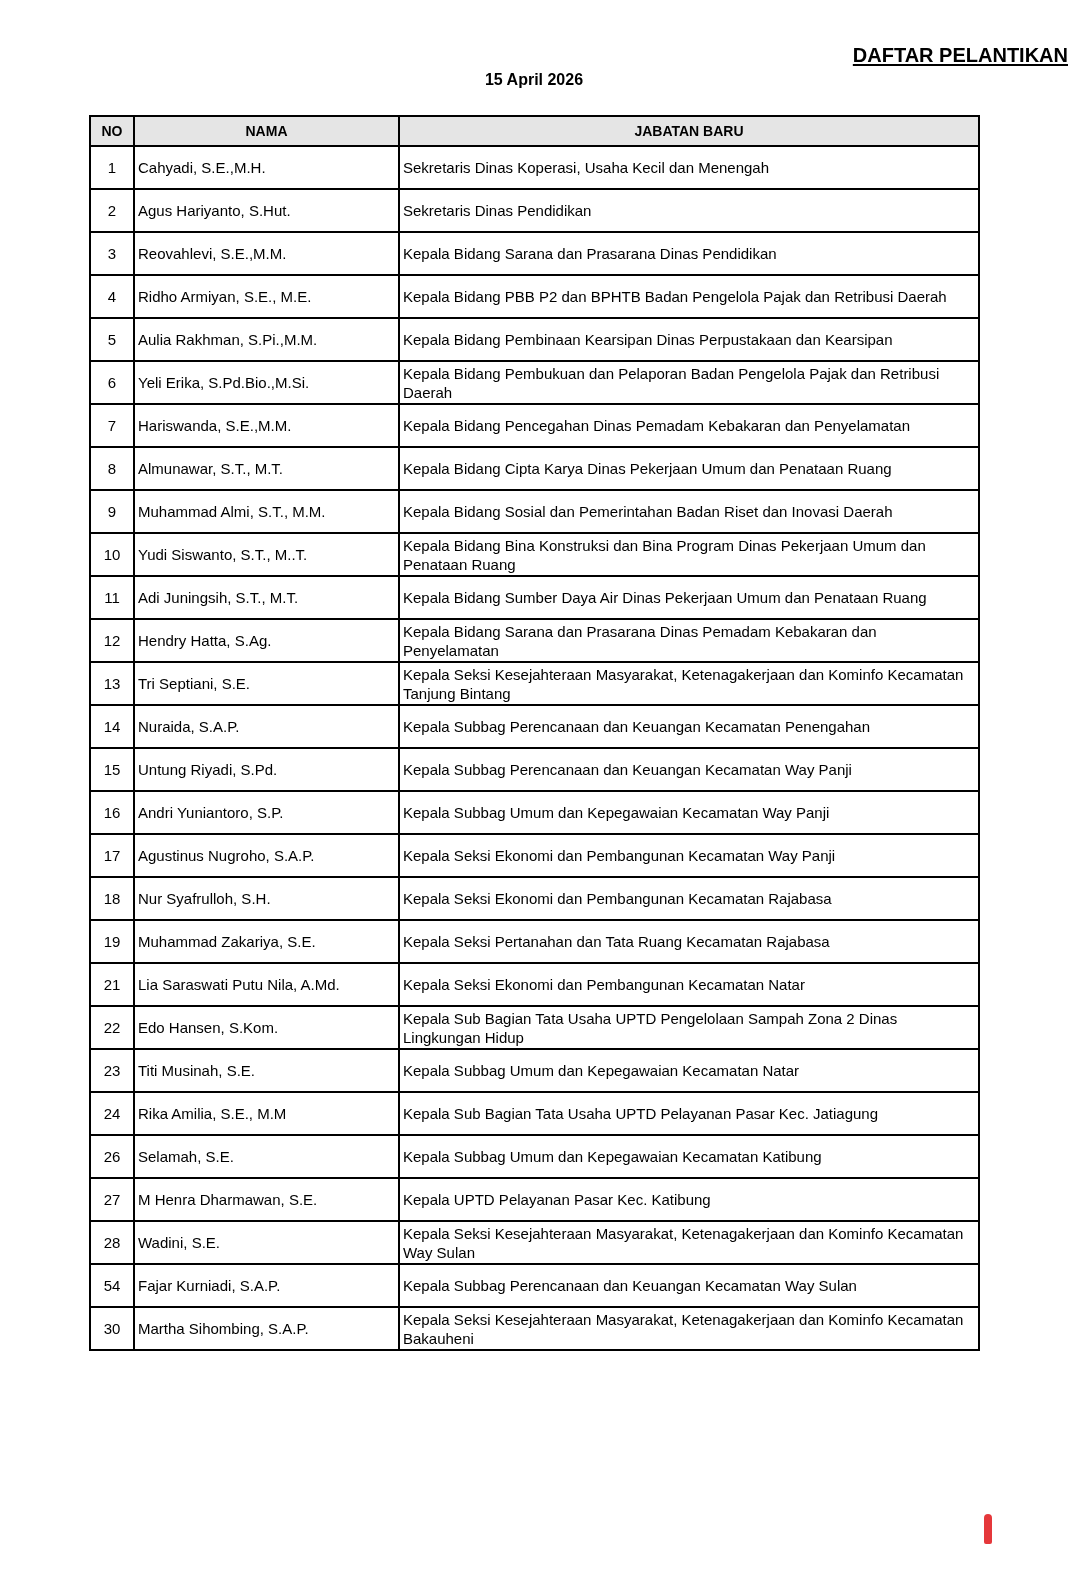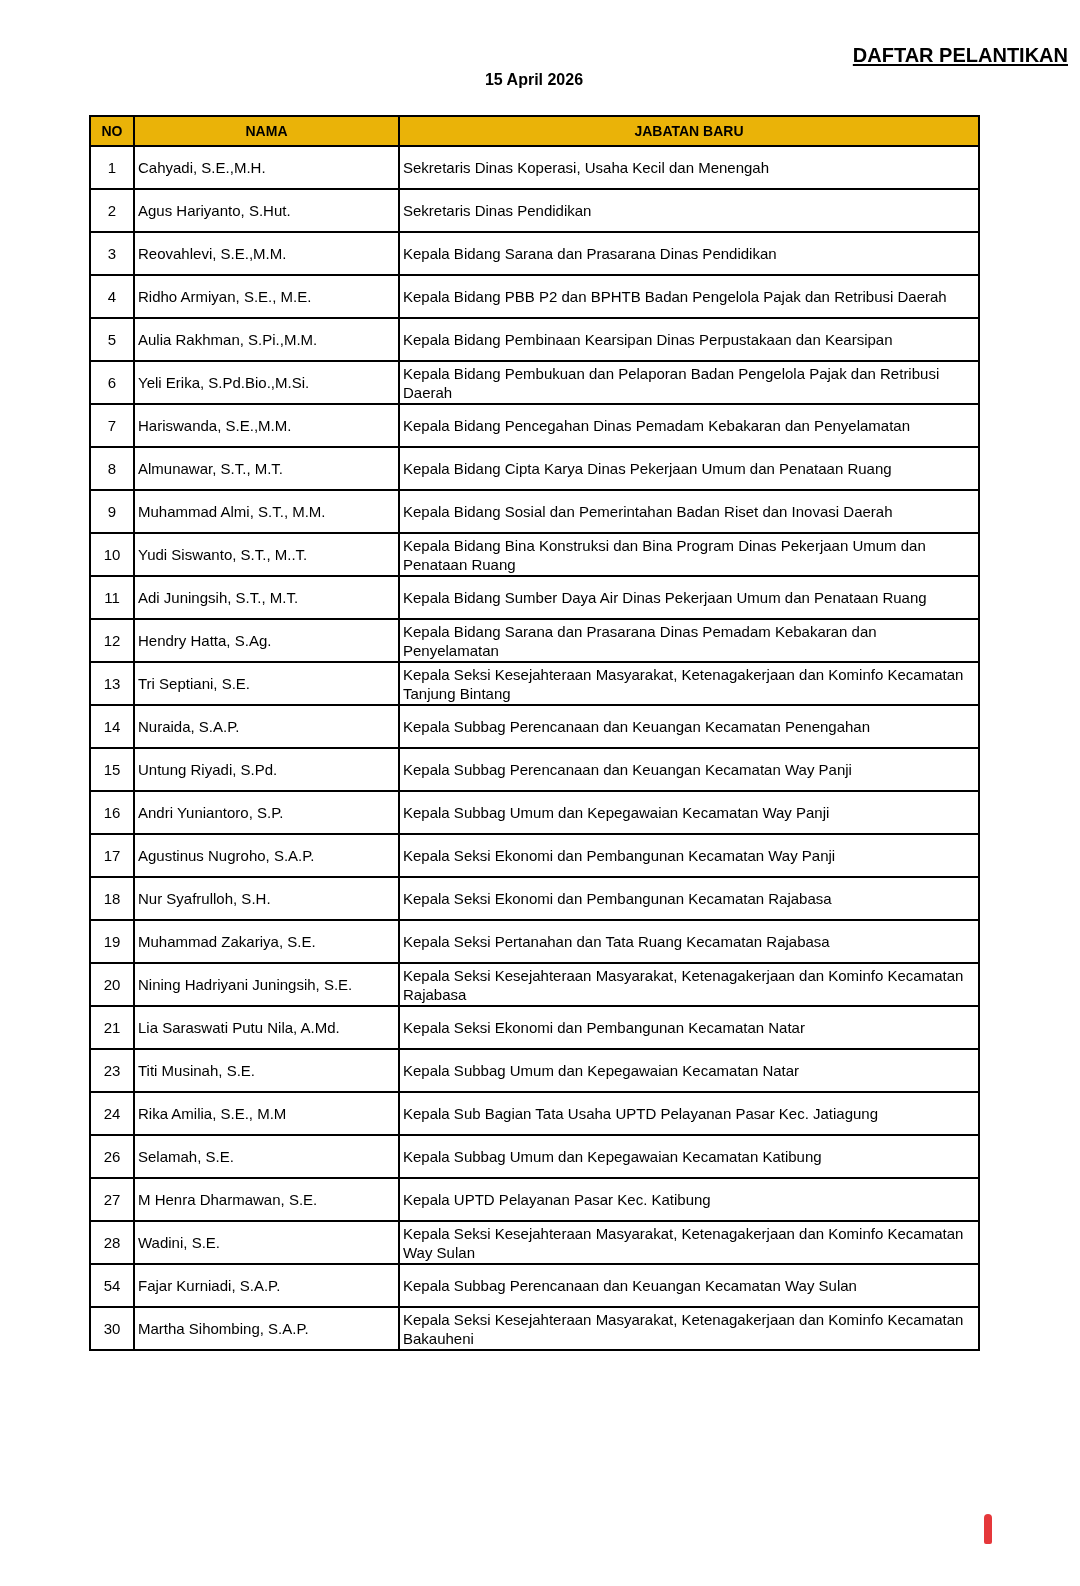--- a/index.html
+++ b/index.html
@@ -6,21 +6,21 @@
   body { width:1080px; height:1586px; position:relative; overflow:hidden;
          font-family:"Liberation Sans", "DejaVu Sans", sans-serif; color:#000; }
   .title { position:absolute; top:44px; left:0; width:1068px; text-align:right;
            font-size:20px; font-weight:bold; }
   .title span { text-decoration:underline; text-underline-offset:2px; text-decoration-thickness:2px; }
   .subtitle { position:absolute; top:71px; left:0; width:1068px; text-align:center;
               font-size:16px; font-weight:bold; }
   table { position:absolute; top:115px; left:89px; width:889px; border-collapse:collapse;
           table-layout:fixed; }
   th, td { border:2px solid #000; font-size:15px; line-height:19px; padding:0 3px; }
-  th { background:#eab308; height:28px; font-weight:bold; font-size:14px; text-align:center; }
+  th { background:#e5e5e5; height:28px; font-weight:bold; font-size:14px; text-align:center; }
   td { height:41px; vertical-align:middle; }
   td.no { text-align:center; }
   col.c-no { width:44px; }
   col.c-nama { width:265px; }
   col.c-jab { width:580px; }
   .scroll-ind { position:absolute; left:984px; top:1514px; width:8px; height:30px;
                 background:#e5383b; border-radius:4px 4px 2px 2px; }
 </style>
 </head>
 <body>
@@ -131,28 +131,28 @@
         <td class="no">18</td>
         <td>Nur Syafrulloh, S.H.</td>
         <td>Kepala Seksi Ekonomi dan Pembangunan Kecamatan Rajabasa</td>
       </tr>
       <tr>
         <td class="no">19</td>
         <td>Muhammad Zakariya, S.E.</td>
         <td>Kepala Seksi Pertanahan dan Tata Ruang Kecamatan Rajabasa</td>
       </tr>
       <tr>
-        <td class="no">20</td>
-        <td>Nining Hadriyani Juningsih, S.E.</td>
-        <td>Kepala Seksi Kesejahteraan Masyarakat, Ketenagakerjaan dan Kominfo Kecamatan Rajabasa</td>
-      </tr>
-      <tr>
         <td class="no">21</td>
         <td>Lia Saraswati Putu Nila, A.Md.</td>
         <td>Kepala Seksi Ekonomi dan Pembangunan Kecamatan Natar</td>
+      </tr>
+      <tr>
+        <td class="no">22</td>
+        <td>Edo Hansen, S.Kom.</td>
+        <td>Kepala Sub Bagian Tata Usaha UPTD Pengelolaan Sampah Zona 2 Dinas Lingkungan Hidup</td>
       </tr>
       <tr>
         <td class="no">23</td>
         <td>Titi Musinah, S.E.</td>
         <td>Kepala Subbag Umum dan Kepegawaian Kecamatan Natar</td>
       </tr>
       <tr>
         <td class="no">24</td>
         <td>Rika Amilia, S.E., M.M</td>
         <td>Kepala Sub Bagian Tata Usaha UPTD Pelayanan Pasar Kec. Jatiagung</td>

